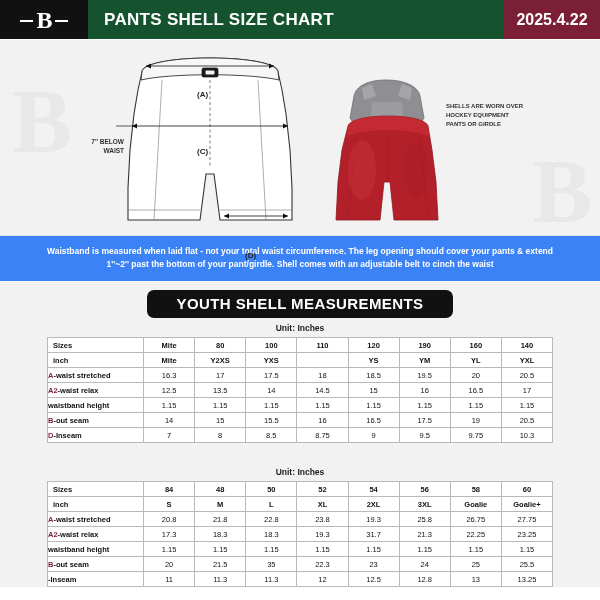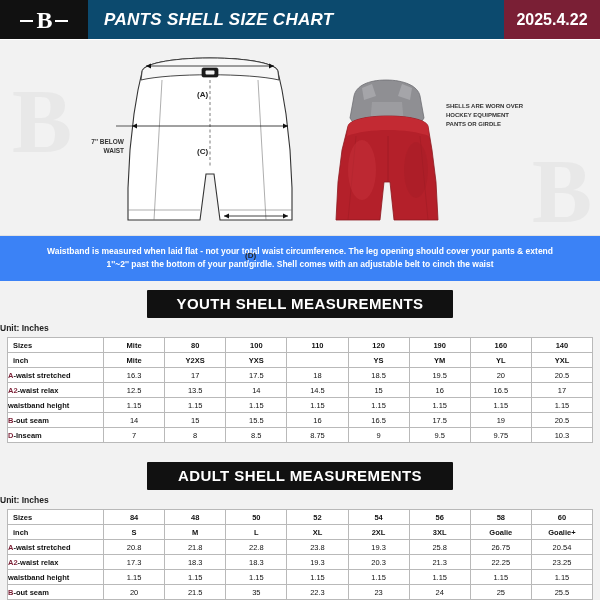--- a/index.html
+++ b/index.html
@@ -40,28 +40,27 @@
   .logo-b .wing {
     position: absolute;
     top: 50%;
     width: 13px; height: 2px;
     background: #ffffff;
   }
   .logo-b .wing.l { left: -16px; }
   .logo-b .wing.r { right: -16px; }
   .header-title {
     flex: 1;
-    background: #0c4a6e;
+    background: #14532d;
     color: #ffffff;
     display: flex; align-items: center;
     padding-left: 16px;
     font-size: 17px;
     font-weight: bold;
     letter-spacing: 0.3px;
-    font-style: italic;
   }
   .header-date {
     width: 96px;
     background: #7a1f35;
     color: #ffffff;
     display: flex; align-items: center; justify-content: center;
     font-size: 16px;
     font-weight: bold;
   }
 
@@ -125,33 +124,34 @@
   .section-title {
     margin: 0 auto;
     width: 306px;
     background: #111111;
     color: #ffffff;
     text-align: center;
     font-size: 15px;
     font-weight: bold;
     letter-spacing: 0.4px;
     padding: 5px 0 6px;
-    border-radius: 1px;
+    border-radius: 7px;
   }
   .unit {
+    text-align: center;
     font-size: 8.5px;
     font-weight: bold;
     color: #222;
     padding: 5px 0 4px;
   }
 
   
   table {
     border-collapse: collapse;
-    width: 586px;
+    width: 506px;
     margin: 0 auto;
     background: #ffffff;
     table-layout: fixed;
   }
   td, th {
     border: 1px solid #b9b9b9;
     height: 15px;
     font-size: 7.5px;
     text-align: center;
     color: #111;
@@ -337,21 +337,20 @@
             <td>9.5</td>
             <td>9.75</td>
             <td>10.3</td>
           </tr>
         </tbody>
     </table>
     <div class="tbl-pad"></div>
   </div>
 
   <div class="section-wrap">
-    <div class="section-title">ADULT SHELL MEASUREMENTS</div>
     <div class="unit">Unit: Inches</div>
     <table>
       <tbody id="adult-body">
           <tr>
             <th class="rowhead rowhead-left">Sizes</th>
             <th>84</th>
             <th>48</th>
             <th>50</th>
             <th>52</th>
             <th>54</th>
@@ -372,29 +371,29 @@
           </tr>
           <tr>
             <td class="rowhead"><span class="kk">A</span>-waist stretched</td>
             <td>20.8</td>
             <td>21.8</td>
             <td>22.8</td>
             <td>23.8</td>
             <td>19.3</td>
             <td>25.8</td>
             <td>26.75</td>
-            <td>20.54</td>
+            <td>27.75</td>
           </tr>
           <tr>
             <td class="rowhead"><span class="kk">A2</span>-waist relax</td>
             <td>17.3</td>
             <td>18.3</td>
             <td>18.3</td>
             <td>19.3</td>
-            <td>20.3</td>
+            <td>31.7</td>
             <td>21.3</td>
             <td>22.25</td>
             <td>23.25</td>
           </tr>
           <tr>
             <td class="rowhead">waistband height</td>
             <td>1.15</td>
             <td>1.15</td>
             <td>1.15</td>
             <td>1.15</td>

